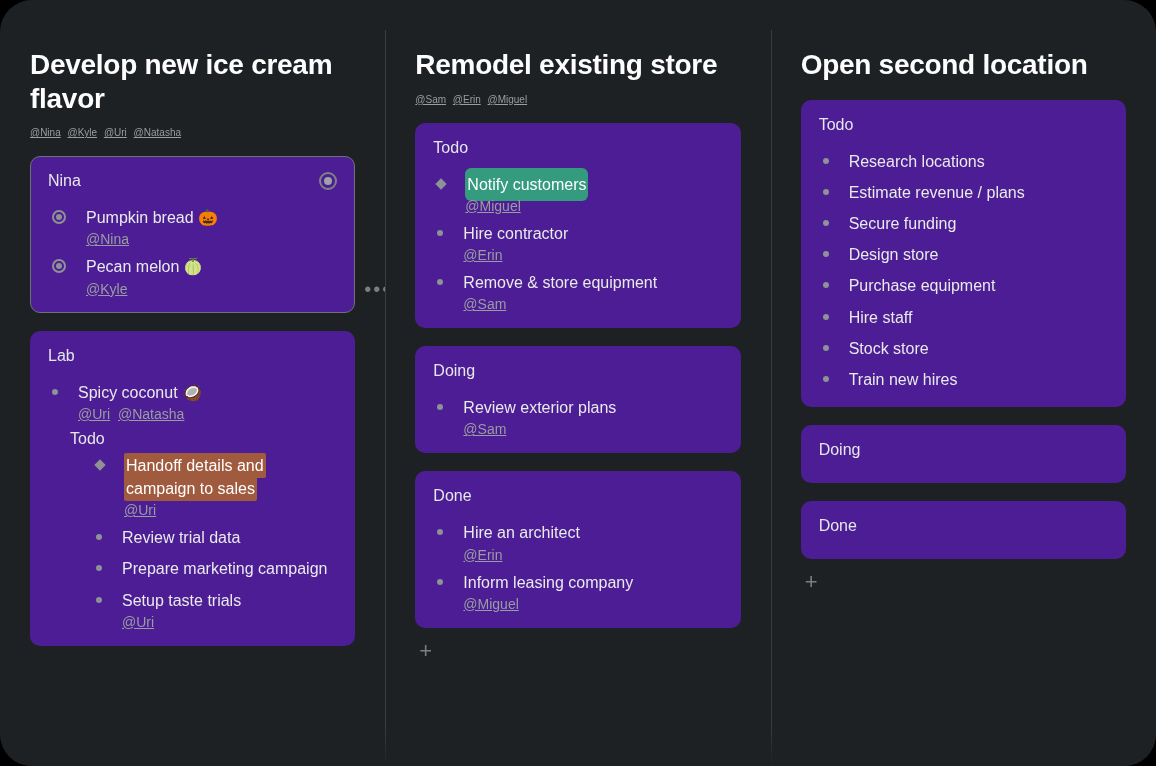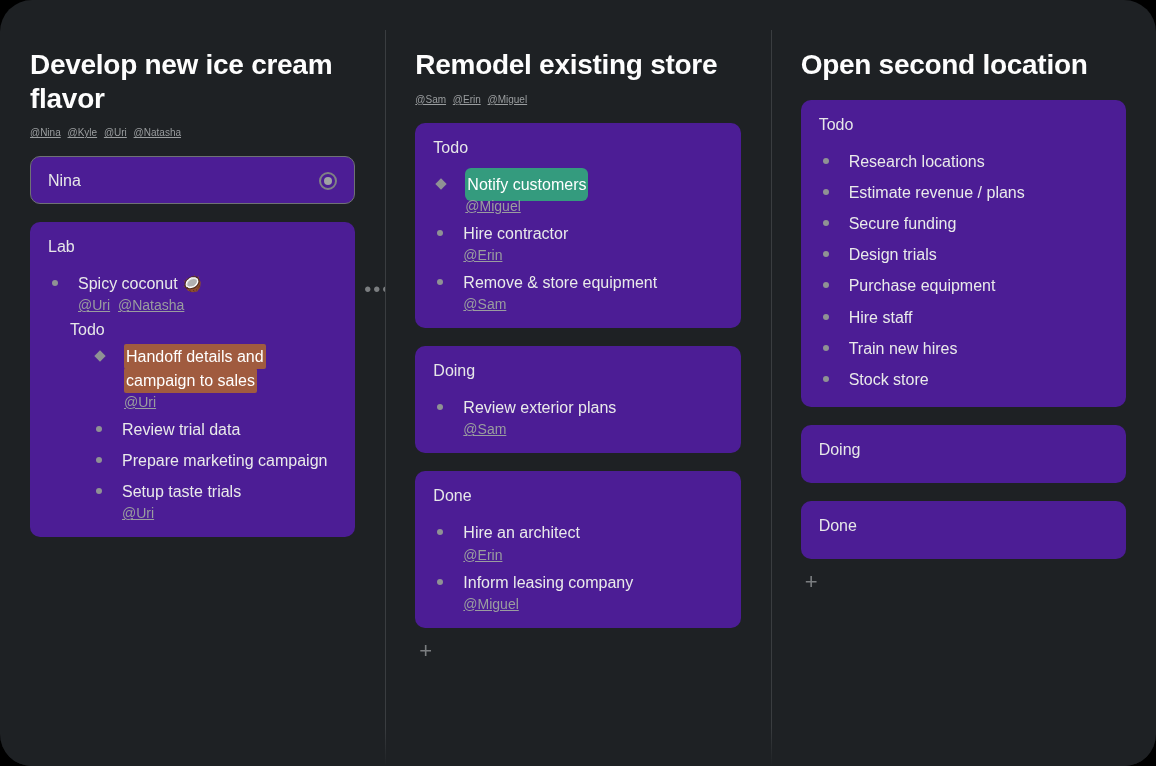--- a/index.html
+++ b/index.html
@@ -181,20 +181,36 @@
 
 <div class="app" id="app">
     <div class="column">
       <h2 class="col-title">Develop new ice cream flavor</h2>
       <div class="assignees-row"><span class="mention">@Nina</span> <span class="mention">@Kyle</span> <span class="mention">@Uri</span> <span class="mention">@Natasha</span></div>
       <div class="card selected">
         <div class="card-header">
           <span>Nina</span>
           <span class="radio-ring filled"></span>
         </div>
+        <div class="item-list">
+          <div class="item">
+            <span class="bullet-radio"></span>
+            <div class="item-body">
+              <div class="item-text"><span>Pumpkin bread 🎃</span></div>
+              <div class="item-sub"><span class="mention">@Nina</span></div>
+            </div>
+          </div>
+          <div class="item">
+            <span class="bullet-radio"></span>
+            <div class="item-body">
+              <div class="item-text"><span>Pecan melon 🍈</span></div>
+              <div class="item-sub"><span class="mention">@Kyle</span></div>
+            </div>
+          </div>
+        </div>
       </div>
       <div class="card">
         <div class="card-header">
           <span>Lab</span>
         </div>
         <div class="item-list">
           <div class="item">
             <span class="bullet-dot"></span>
             <div class="item-body">
               <div class="item-text"><span>Spicy coconut 🥥</span></div>
@@ -323,45 +339,45 @@
           </div>
           <div class="item">
             <span class="bullet-dot"></span>
             <div class="item-body">
               <div class="item-text"><span>Secure funding</span></div>
             </div>
           </div>
           <div class="item">
             <span class="bullet-dot"></span>
             <div class="item-body">
-              <div class="item-text"><span>Design trials</span></div>
+              <div class="item-text"><span>Design store</span></div>
             </div>
           </div>
           <div class="item">
             <span class="bullet-dot"></span>
             <div class="item-body">
               <div class="item-text"><span>Purchase equipment</span></div>
             </div>
           </div>
           <div class="item">
             <span class="bullet-dot"></span>
             <div class="item-body">
               <div class="item-text"><span>Hire staff</span></div>
             </div>
           </div>
           <div class="item">
             <span class="bullet-dot"></span>
             <div class="item-body">
+              <div class="item-text"><span>Stock store</span></div>
+            </div>
+          </div>
+          <div class="item">
+            <span class="bullet-dot"></span>
+            <div class="item-body">
               <div class="item-text"><span>Train new hires</span></div>
-            </div>
-          </div>
-          <div class="item">
-            <span class="bullet-dot"></span>
-            <div class="item-body">
-              <div class="item-text"><span>Stock store</span></div>
             </div>
           </div>
         </div>
       </div>
       <div class="card">
         <div class="card-header">
           <span>Doing</span>
         </div>
         <div class="item-list"></div>
       </div>

